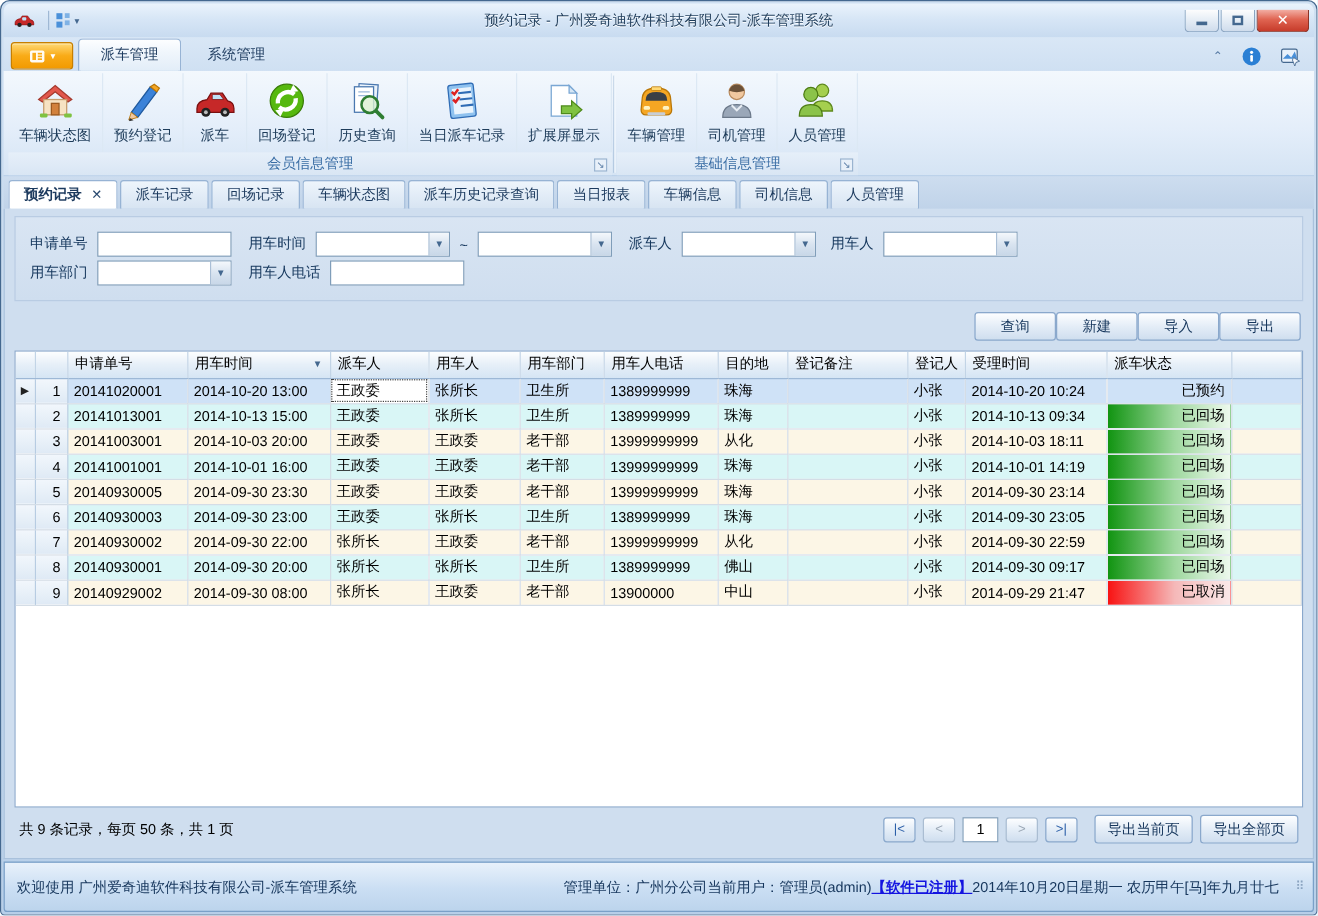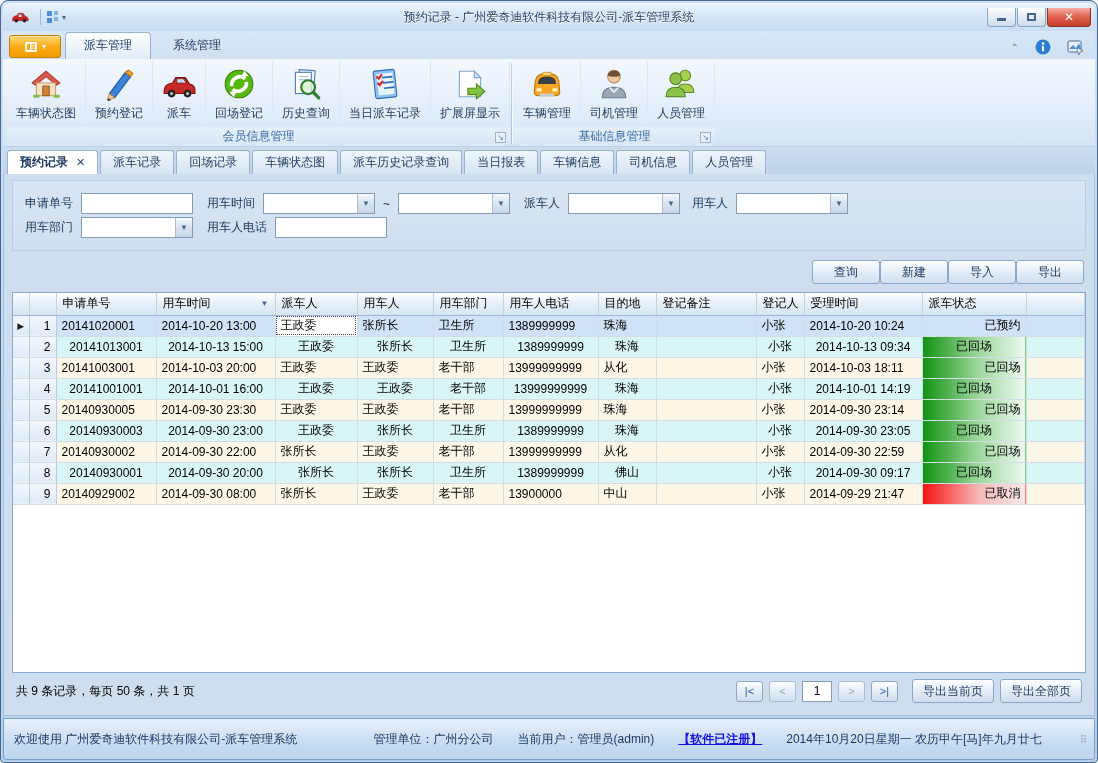--- a/index.html
+++ b/index.html
@@ -89,21 +89,21 @@
   .grid th{ height:22px; font-weight:normal; text-align:left; padding:0 6px; white-space:nowrap; overflow:hidden;
     background:linear-gradient(#fdfeff,#e6eff8 50%,#d5e5f4); border-right:1px solid #c2d4e6; border-bottom:1px solid #9db8d6;
     color:#000; cursor:pointer; }
   .grid th.hind{ padding:0; }
   .grid td{ height:21px; padding:0 5px; white-space:nowrap; overflow:hidden;
     border-right:1px solid #d4dde6; border-bottom:1px solid #d4dde6; cursor:default; }
   .grid td.ind{ background:linear-gradient(#f2f7fc,#dfeaf5); border-right:1px solid #b7cce2; text-align:center;
     font-size:9px; color:#222; padding:0; }
   .grid td.num{ background:linear-gradient(#f2f7fc,#dfeaf5); border-right:1px solid #b7cce2; text-align:right; }
   tr.sel td{ background:#cfe2f7; }
-  tr.cyan td{ background:#d9f6f6;text-align:center; }
+  tr.cyan td{ background:#d9f6f6; }
   tr.cream td{ background:#fcf6e6; }
   tr.sel td.ind, tr.cyan td.ind, tr.cream td.ind,
   tr.sel td.num, tr.cyan td.num, tr.cream td.num{ background:linear-gradient(#f2f7fc,#dfeaf5); }
   td.focus{ background:#fff !important; outline:1px dotted #444; outline-offset:-2px; }
   td.status{ text-align:right; }
   td.status.returned{ background:linear-gradient(to right,#0f930f,#9fd89f 55%,#eef9ee) !important; }
   td.status.cancelled{ background:linear-gradient(to right,#f81010,#f5b9b9 55%,#fae9e9) !important; }
   .sorticon{ font-size:8px; color:#44688f; float:right; margin-top:4px; }
 
   
@@ -113,21 +113,21 @@
   .pgbtn{ width:27px; height:21px; border:1px solid #8aa8cc; border-radius:3px; color:#2b5fa8;
     background:linear-gradient(#fdfeff,#e4edf7 50%,#cfdeef); font:inherit; font-size:11px; cursor:pointer; }
   .pgbtn.dis{ color:#9aa7b5; border-color:#aabdd2; }
   input.pgnum{ width:30px; height:21px; border:1px solid #7f9db9; text-align:center; font:inherit; }
   .expbtn{ margin-left:8px; }
 
   
   .statusbar{ height:42px; margin-top:2px; border:1px solid #7aa0c8; border-radius:0 0 3px 3px;
     background:linear-gradient(#e8f1fb,#cadef3 55%,#bcd4ec); display:flex; align-items:center; padding:0 6px 0 10px;
     color:#16365c; white-space:nowrap; }
-  .sb-right{ margin-left:auto; display:flex; align-items:center; gap:24px; }
+  .sb-right{ margin-left:auto; display:flex; align-items:center; }
   .reg-link{ color:#1414e0; text-decoration:underline; font-weight:bold; cursor:pointer; }
   .grip{ margin-left:14px; color:#8aa4c0; font-size:10px; letter-spacing:1px; cursor:nwse-resize; }
 </style>
 </head>
 <body>
 
 <div class="window">
 
   <div class="titlebar">
     <svg class="appicon" viewBox="0 0 24 16">

